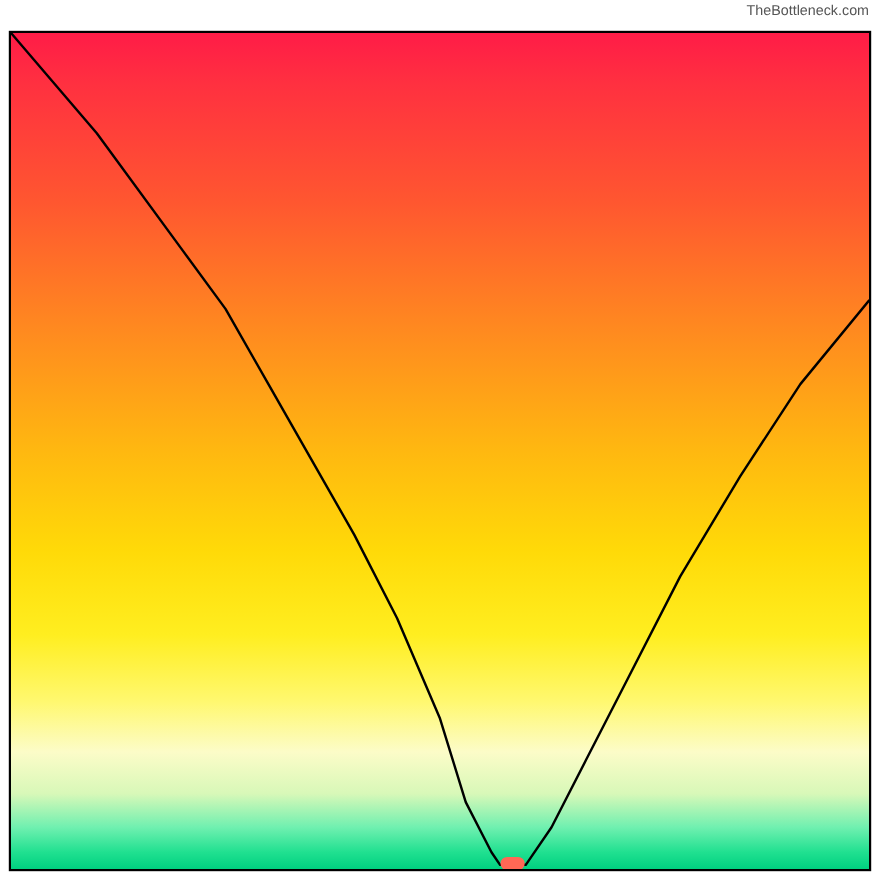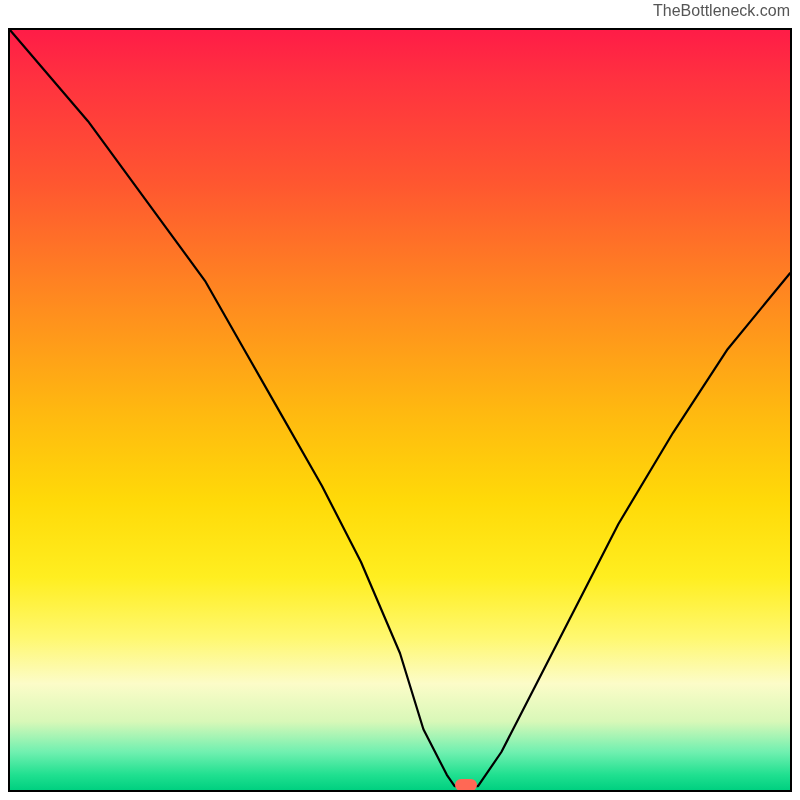--- a/index.html
+++ b/index.html
@@ -13,21 +13,21 @@
   }
   .container {
     width: 800px;
     height: 800px;
     position: relative;
   }
   .watermark {
     position: absolute;
     top: 2px;
     right: 10px;
-    font-size: 16px;
+    font-size: 13px;
     color: #555;
     font-family: Arial, sans-serif;
     z-index: 10;
   }
   .plot-area {
     position: absolute;
     top: 28px;
     left: 8px;
     width: 784px;
     height: 764px;

